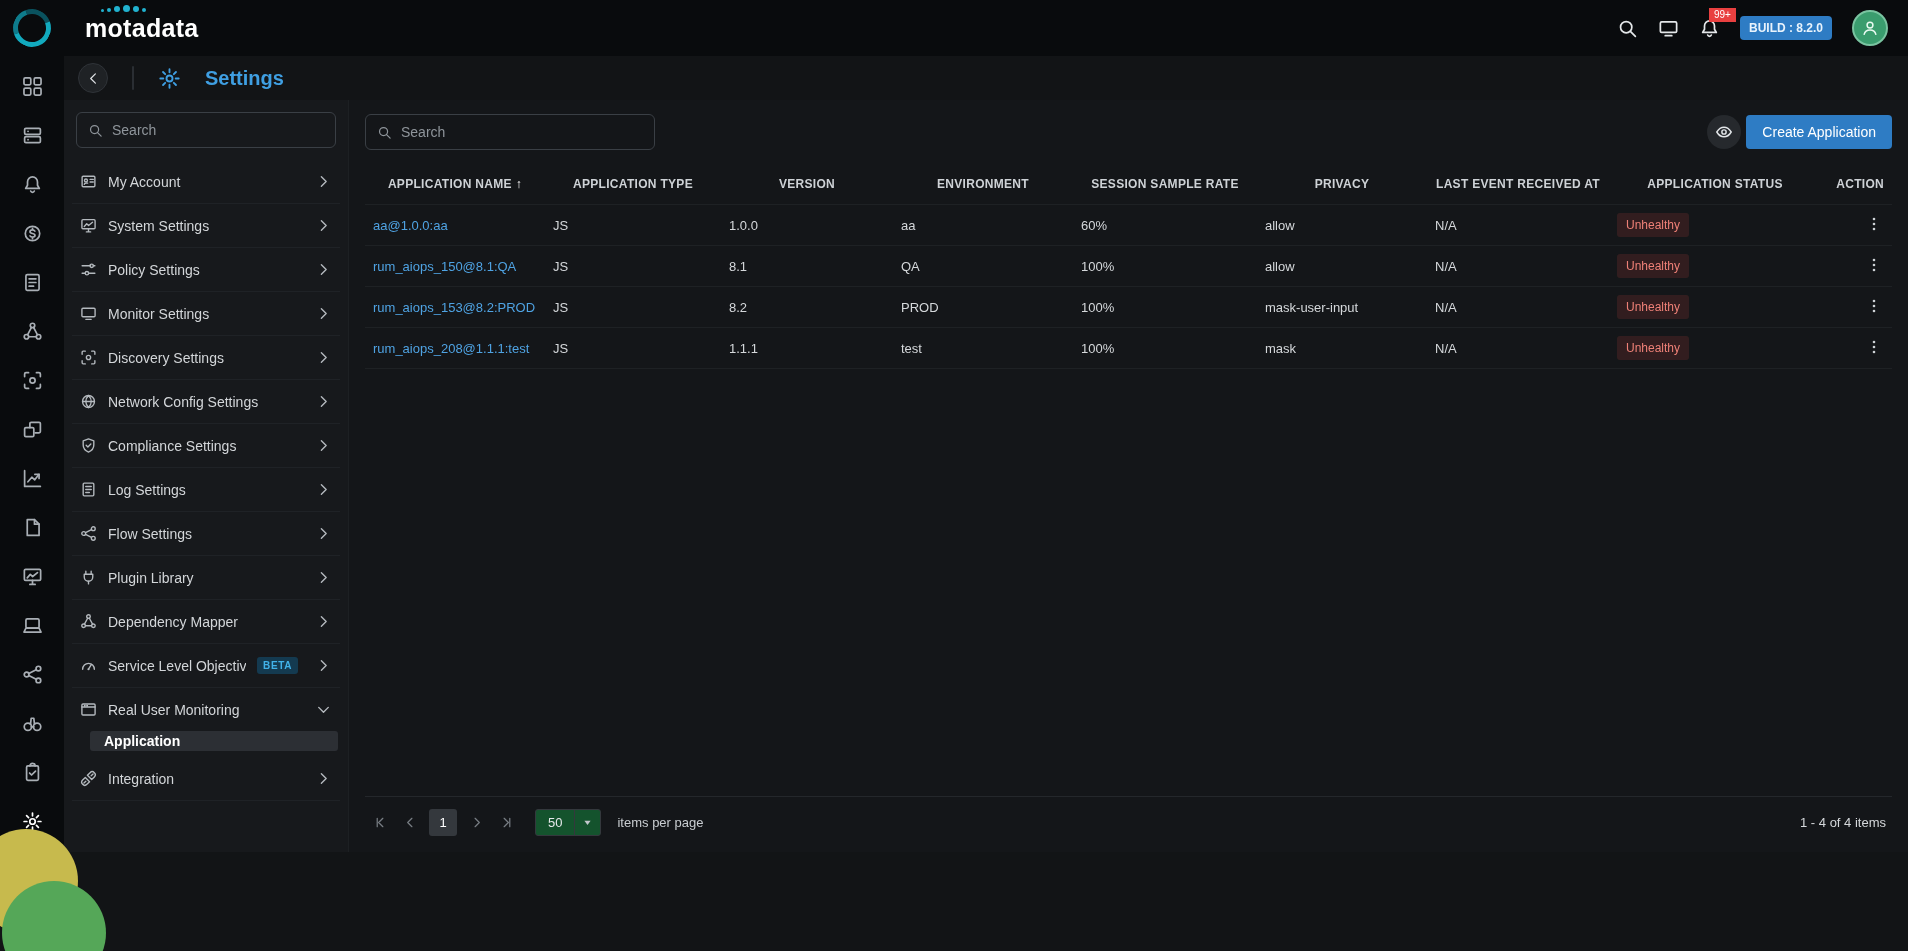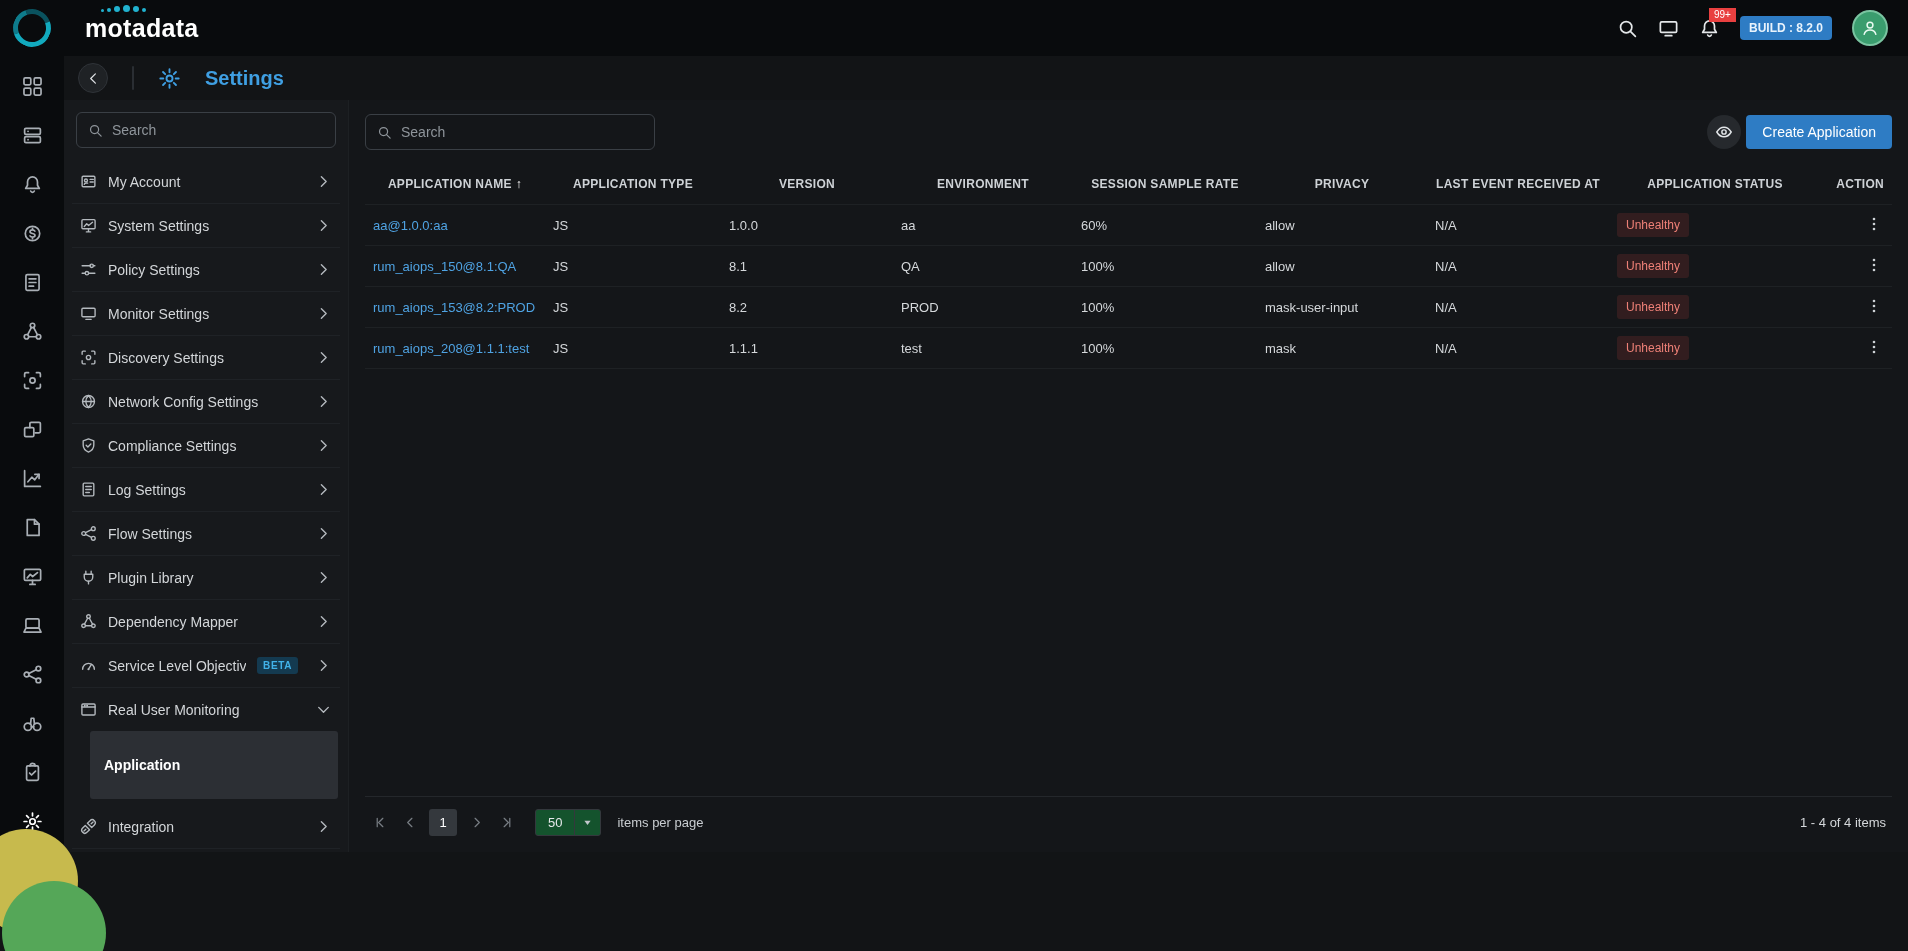--- a/index.html
+++ b/index.html
@@ -53,21 +53,21 @@
 .side-search .icn{width:15px;height:15px}
 .side-search input,.content-search input{flex:1;background:transparent;border:none;outline:none;color:#dfe2e5;font-size:14px;min-width:0}
 .side-search input::placeholder,.content-search input::placeholder{color:#8f959b}
 .side-nav{flex:1;overflow:hidden;padding:0 8px}
 .side-item{display:flex;align-items:center;gap:11px;padding:13px 8px;border-bottom:1px solid #1f2226;color:#d3d6d9;font-size:14px;cursor:pointer}
 .side-item.expanded{border-bottom:none}
 .side-item .icn{width:17px;height:17px;color:#b4b9be}
 .side-label{flex:1;white-space:nowrap;overflow:hidden}
 .side-chev{width:13px;height:13px;color:#878d93}
 .beta-badge{background:#143a50;color:#41b1e8;font-size:10px;font-weight:700;letter-spacing:.6px;padding:3px 6px;border-radius:3px;margin-right:6px}
-.side-sub{margin:0 2px 6px 18px;padding:26px 14px;background:#2c2f34;border-radius:3px;color:#fff;font-size:14px;font-weight:700;cursor:pointer}
+.side-sub{margin:0 2px 6px 18px;padding:2px 14px;background:#2c2f34;border-radius:3px;color:#fff;font-size:14px;font-weight:700;cursor:pointer}
 
 
 .content{flex:1;display:flex;flex-direction:column;min-width:0;background:#141619;padding:0 16px;border-left:1px solid #1d2023}
 .toolbar{display:flex;align-items:center;padding:14px 0;gap:12px}
 .content-search{width:290px;display:flex;align-items:center;gap:9px;border:1px solid #3a3f45;border-radius:6px;padding:9px 11px;color:#8f959b}
 .content-search .icn{width:15px;height:15px}
 .toolbar-right{margin-left:auto;display:flex;align-items:center;gap:5px}
 .eye-btn{width:34px;height:34px;border-radius:50%;background:#26292d;border:none;color:#e2e5e8;display:flex;align-items:center;justify-content:center;cursor:pointer}
 .eye-btn .icn{width:18px;height:18px}
 .create-btn{background:#2e7cc4;color:#fff;border:none;border-radius:4px;padding:0 16px;font-size:14px;cursor:pointer;height:34px}

